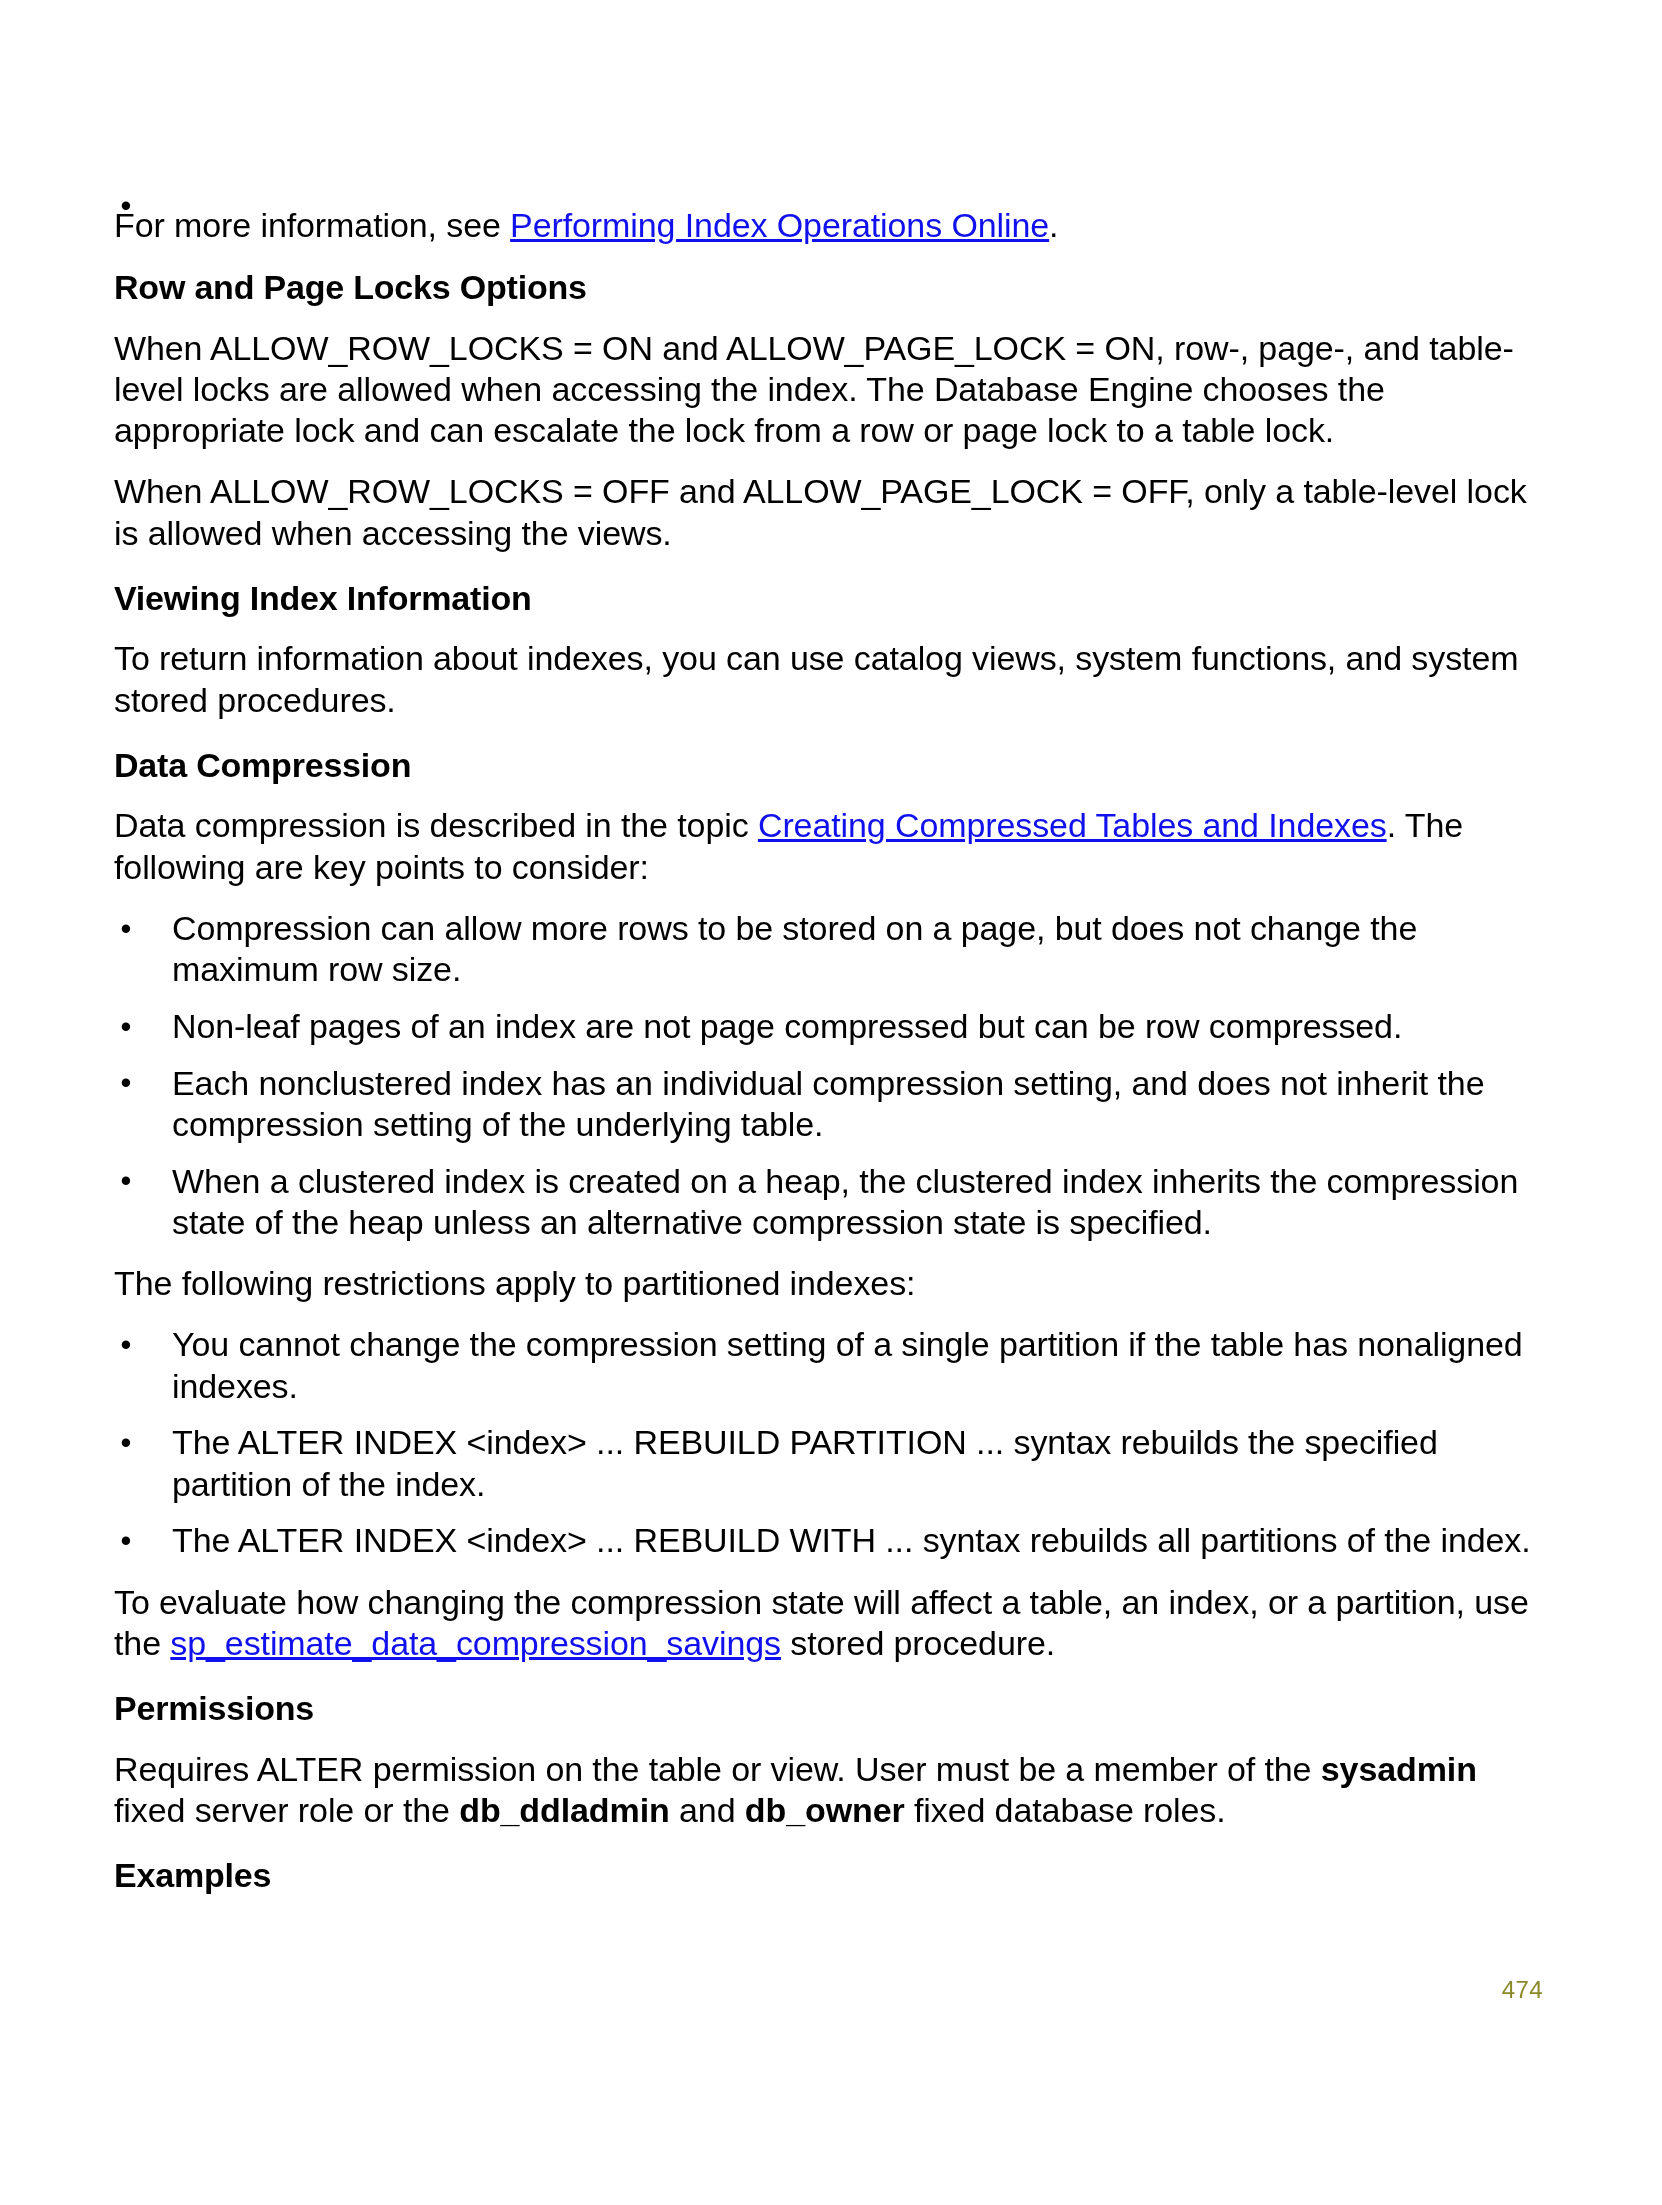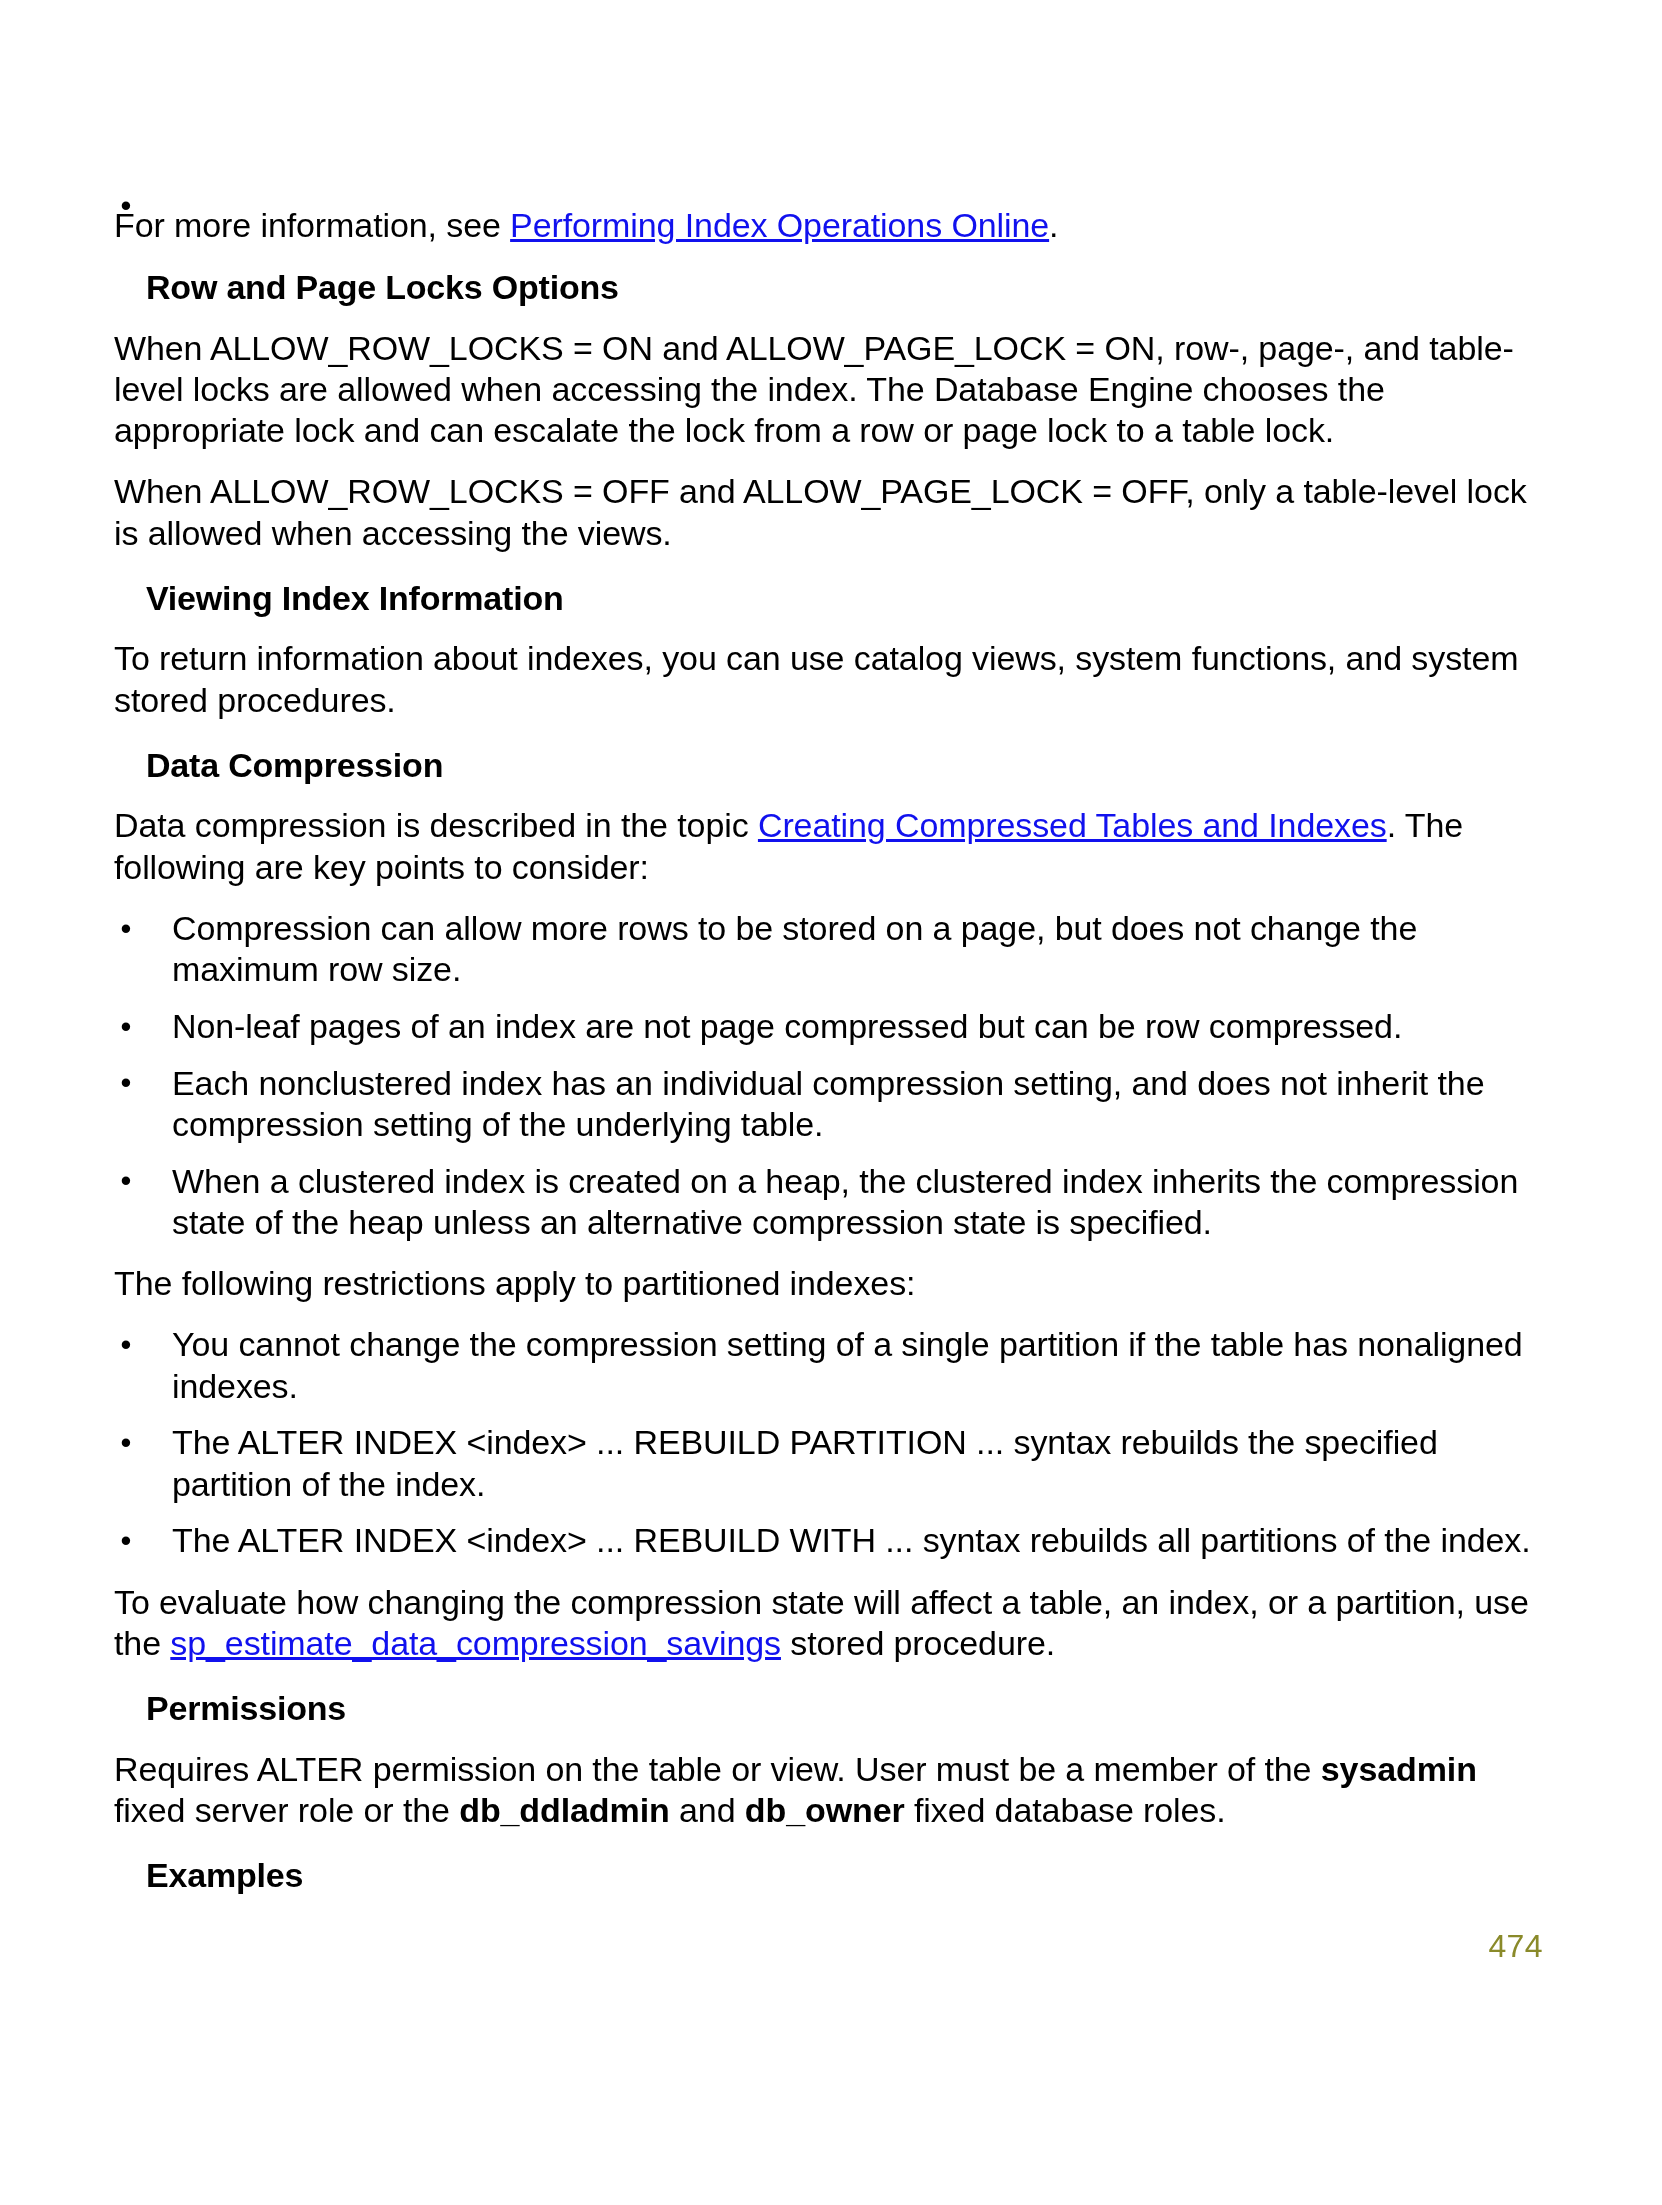--- a/index.html
+++ b/index.html
@@ -37,21 +37,20 @@
     letter-spacing: -0.1px;
   }
   .heading {
     font-size: 34px;
     font-weight: bold;
     line-height: 1.2;
     color: #000000;
     margin-top: 24px;
     margin-bottom: 19.5px;
     letter-spacing: -0.2px;
-    margin-left: 32px;
   }
   .heading.first {
     margin-top: 21px;
   }
   ul.bullets {
     list-style: none;
     margin: 0 0 20px 0;
     padding: 0;
   }
   ul.bullets li {
@@ -76,22 +75,22 @@
     color: #1111ee;
     text-decoration: underline;
     text-underline-offset: 2.4px;
   }
   .bold {
     font-weight: bold;
   }
   .page-number {
     position: absolute;
     right: 119px;
-    top: 1928px;
-    font-size: 32px;
+    top: 1976px;
+    font-size: 24px;
     color: #8a8a2a;
     letter-spacing: 0.4px;
     margin-left: 48px;
   }
   .bullet-group {
     margin-bottom: 20px;
   }
 </style>
 </head>
 <body>

